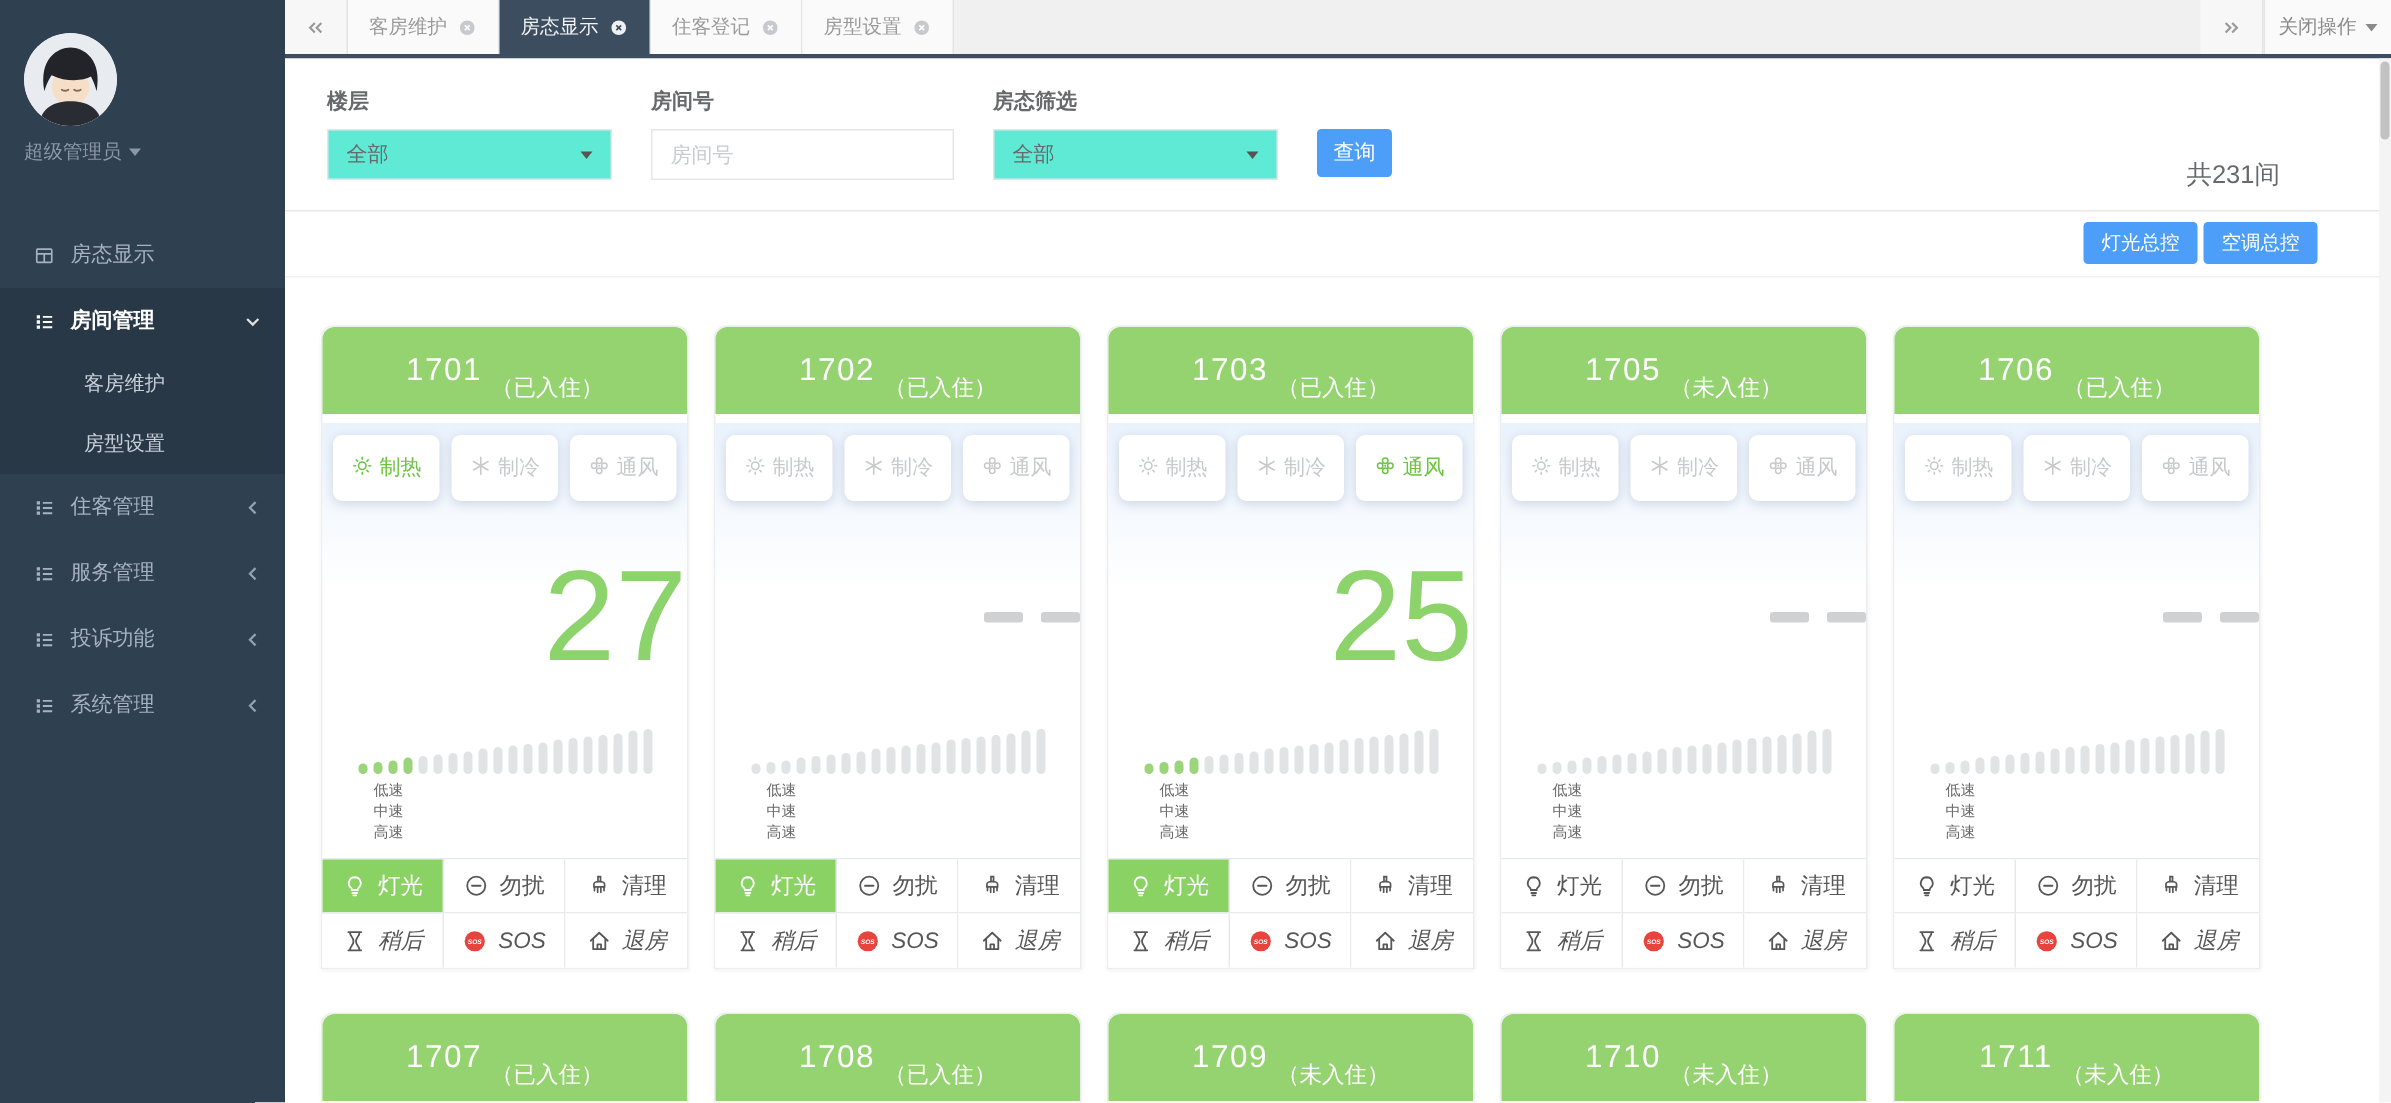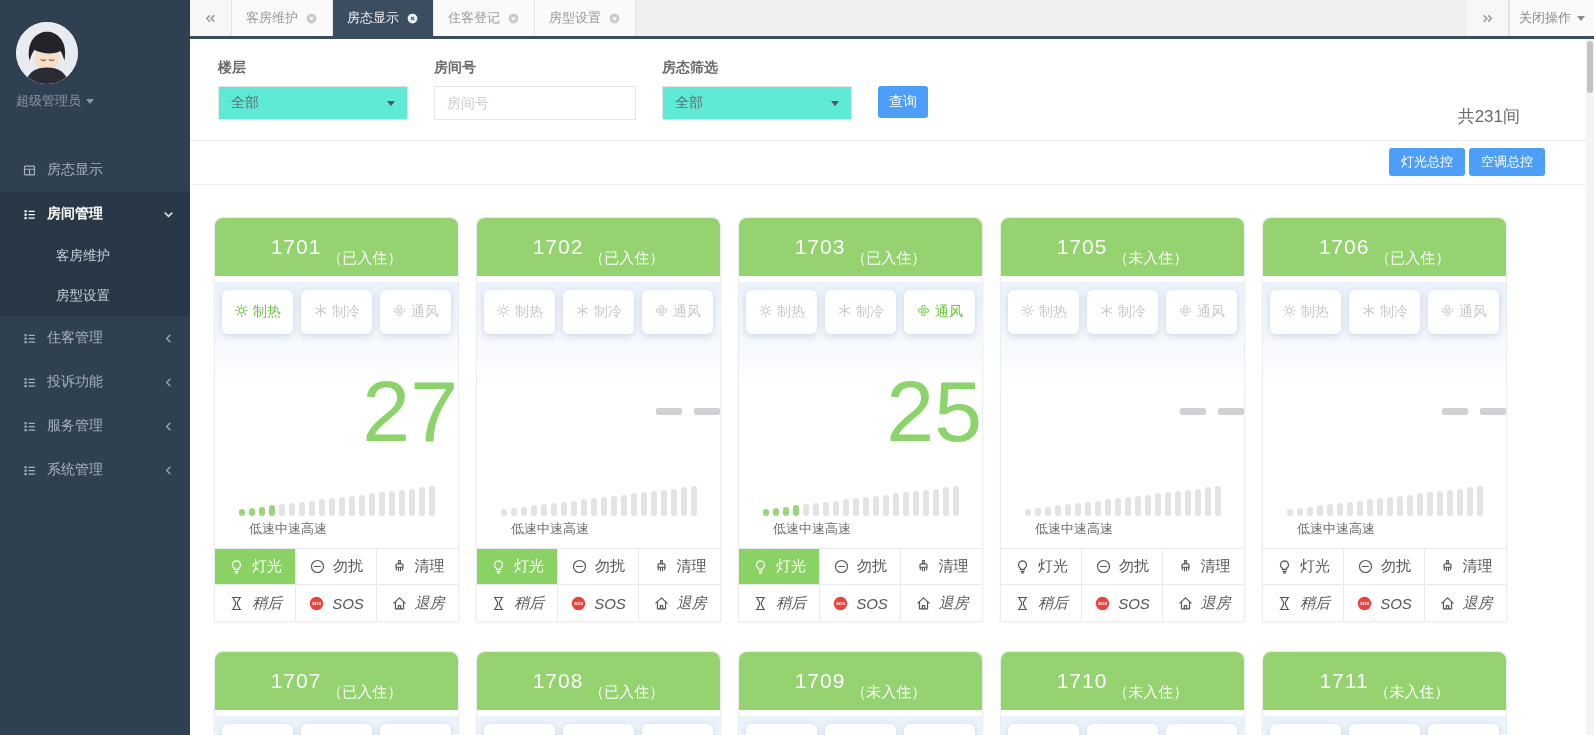--- a/index.html
+++ b/index.html
@@ -62,21 +62,21 @@
   .mode-btn { flex:1; height:44px; background:#fff; border-radius:6px; box-shadow:0 2px 7px rgba(125,145,175,.33); display:flex; align-items:center; justify-content:center; gap:4px; font-size:14px; color:#c7cacc; cursor:pointer; }
   .mode-btn svg { width:15px; height:15px; }
   .mode-btn.active { color:#6dc442; }
   .temp-area { height:142px; display:flex; align-items:center; justify-content:flex-end; gap:12px; }
   .temp-val { font-size:86px; color:#8dd36c; line-height:1; }
   .temp-dash { width:26px; height:7px; border-radius:2px; background:#cfd1d3; display:inline-block; }
   .fan-area { padding:0 0 10px 0; }
   .fan-bars { display:flex; align-items:flex-end; justify-content:center; gap:4px; height:34px; cursor:pointer; }
   .fan-bar { width:6px; border-radius:3px; background:#e2e3e5; }
   .fan-bar.on { background:#9bd47a; }
-  .fan-labels { display:flex; justify-content:flex-start; padding:4px 24px 0 34px; font-size:13px; color:#6a6a6a; }
+  .fan-labels { display:flex; justify-content:space-between; padding:4px 24px 0 34px; font-size:10px; color:#6a6a6a;flex-direction:column; }
   .action-grid { display:grid; grid-template-columns:repeat(3,1fr); border-top:1px solid #e7eaec; }
   .action-cell { height:36px; display:flex; align-items:center; justify-content:center; gap:7px; font-size:15px; color:#575757; border-right:1px solid #e7eaec; border-bottom:1px solid #e7eaec; cursor:pointer; background:#fff; }
   .action-cell:nth-child(3n) { border-right:none; }
   .action-cell:nth-child(n+4) { border-bottom:none;font-style:italic; }
   .action-cell svg { width:17px; height:17px; }
   .action-cell.active { background:#8bd264; color:#fff; }
   .action-cell.active svg { color:#fff; }
 
   
   .v-scrollbar { position:absolute; top:39px; right:0; width:8px; bottom:0; background:#f4f4f4; }
@@ -136,31 +136,31 @@
         <span class="mi-label">住客管理</span>
         <svg class="chev" viewBox="0 0 24 24" fill="none" stroke="currentColor" stroke-width="2.4">
             <path d="M15 6l-6 6 6 6"></path>
           </svg>
       </div>
       <div class="menu-item">
         <svg viewBox="0 0 24 24" fill="none" stroke="currentColor" stroke-width="2">
             <path fill="currentColor" stroke="none" d="M4 5h3.5v3.5H4zM4 10.5h3.5V14H4zM4 16h3.5v3.5H4z"></path>
             <path d="M10.5 6.8h10M10.5 12.3h10M10.5 17.8h10"></path>
           </svg>
-        <span class="mi-label">投诉功能</span>
+        <span class="mi-label">服务管理</span>
         <svg class="chev" viewBox="0 0 24 24" fill="none" stroke="currentColor" stroke-width="2.4">
             <path d="M15 6l-6 6 6 6"></path>
           </svg>
       </div>
       <div class="menu-item">
         <svg viewBox="0 0 24 24" fill="none" stroke="currentColor" stroke-width="2">
             <path fill="currentColor" stroke="none" d="M4 5h3.5v3.5H4zM4 10.5h3.5V14H4zM4 16h3.5v3.5H4z"></path>
             <path d="M10.5 6.8h10M10.5 12.3h10M10.5 17.8h10"></path>
           </svg>
-        <span class="mi-label">服务管理</span>
+        <span class="mi-label">投诉功能</span>
         <svg class="chev" viewBox="0 0 24 24" fill="none" stroke="currentColor" stroke-width="2.4">
             <path d="M15 6l-6 6 6 6"></path>
           </svg>
       </div>
       <div class="menu-item">
         <svg viewBox="0 0 24 24" fill="none" stroke="currentColor" stroke-width="2">
             <path fill="currentColor" stroke="none" d="M4 5h3.5v3.5H4zM4 10.5h3.5V14H4zM4 16h3.5v3.5H4z"></path>
             <path d="M10.5 6.8h10M10.5 12.3h10M10.5 17.8h10"></path>
           </svg>
         <span class="mi-label">系统管理</span>

